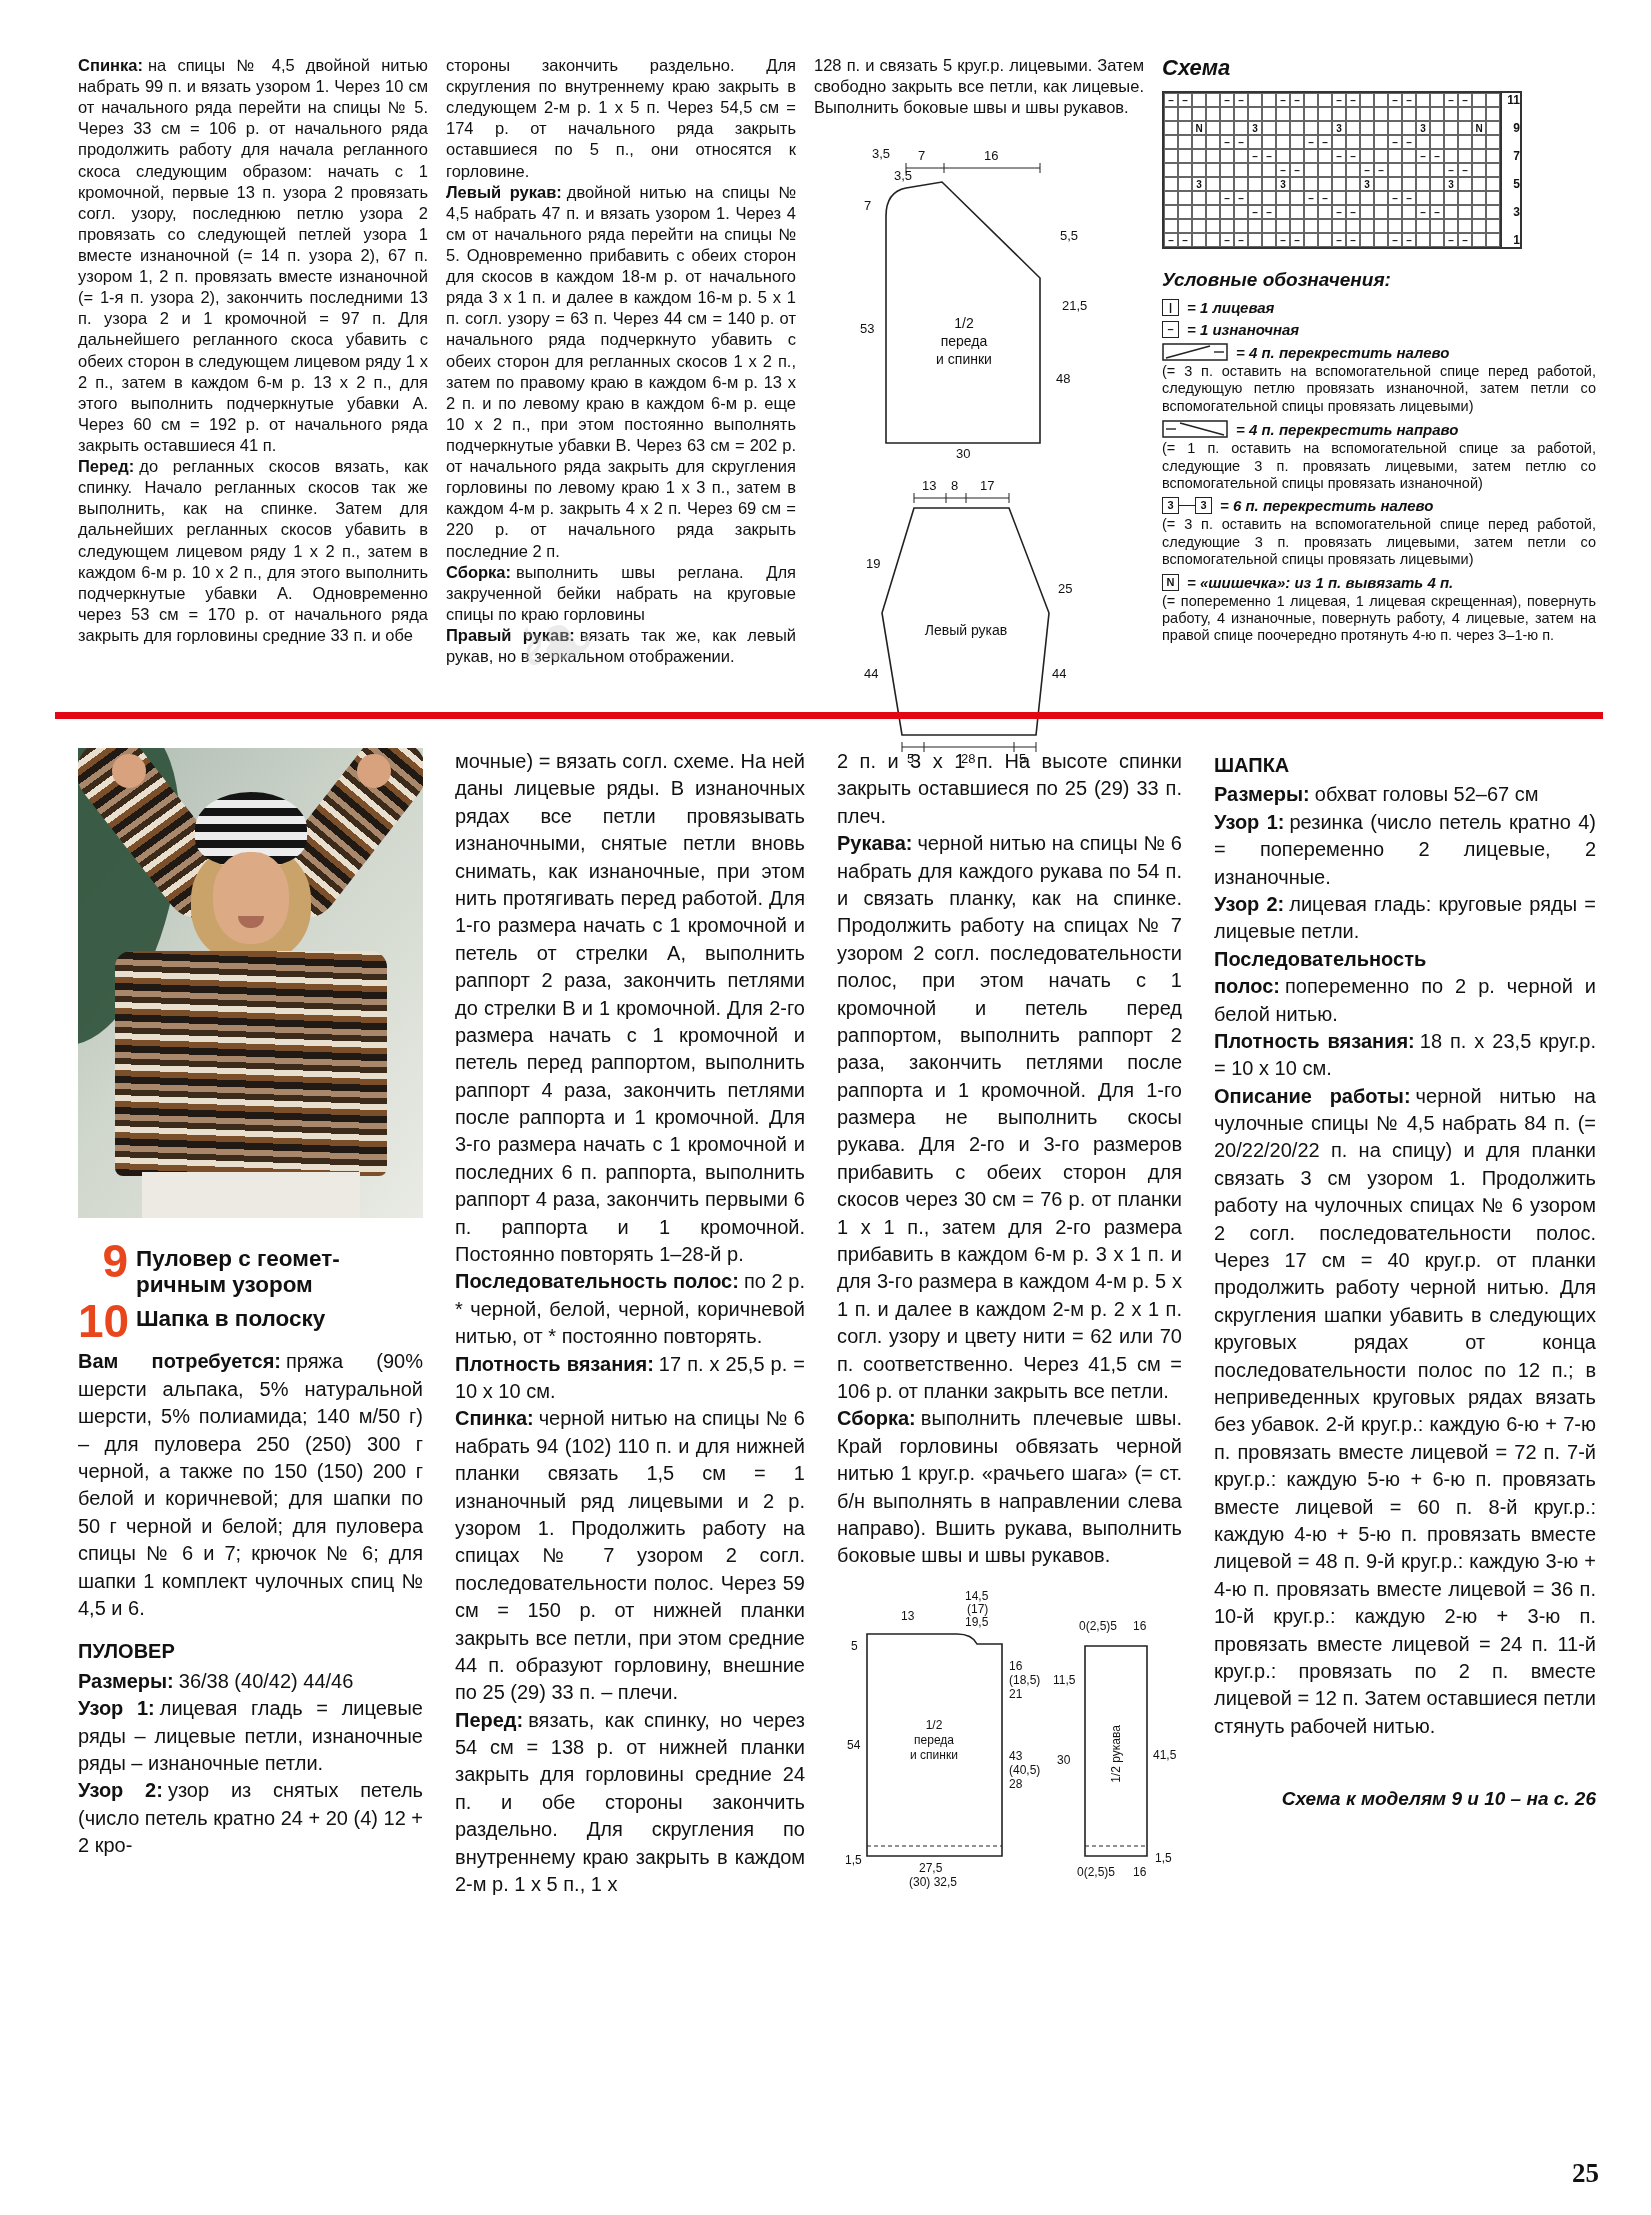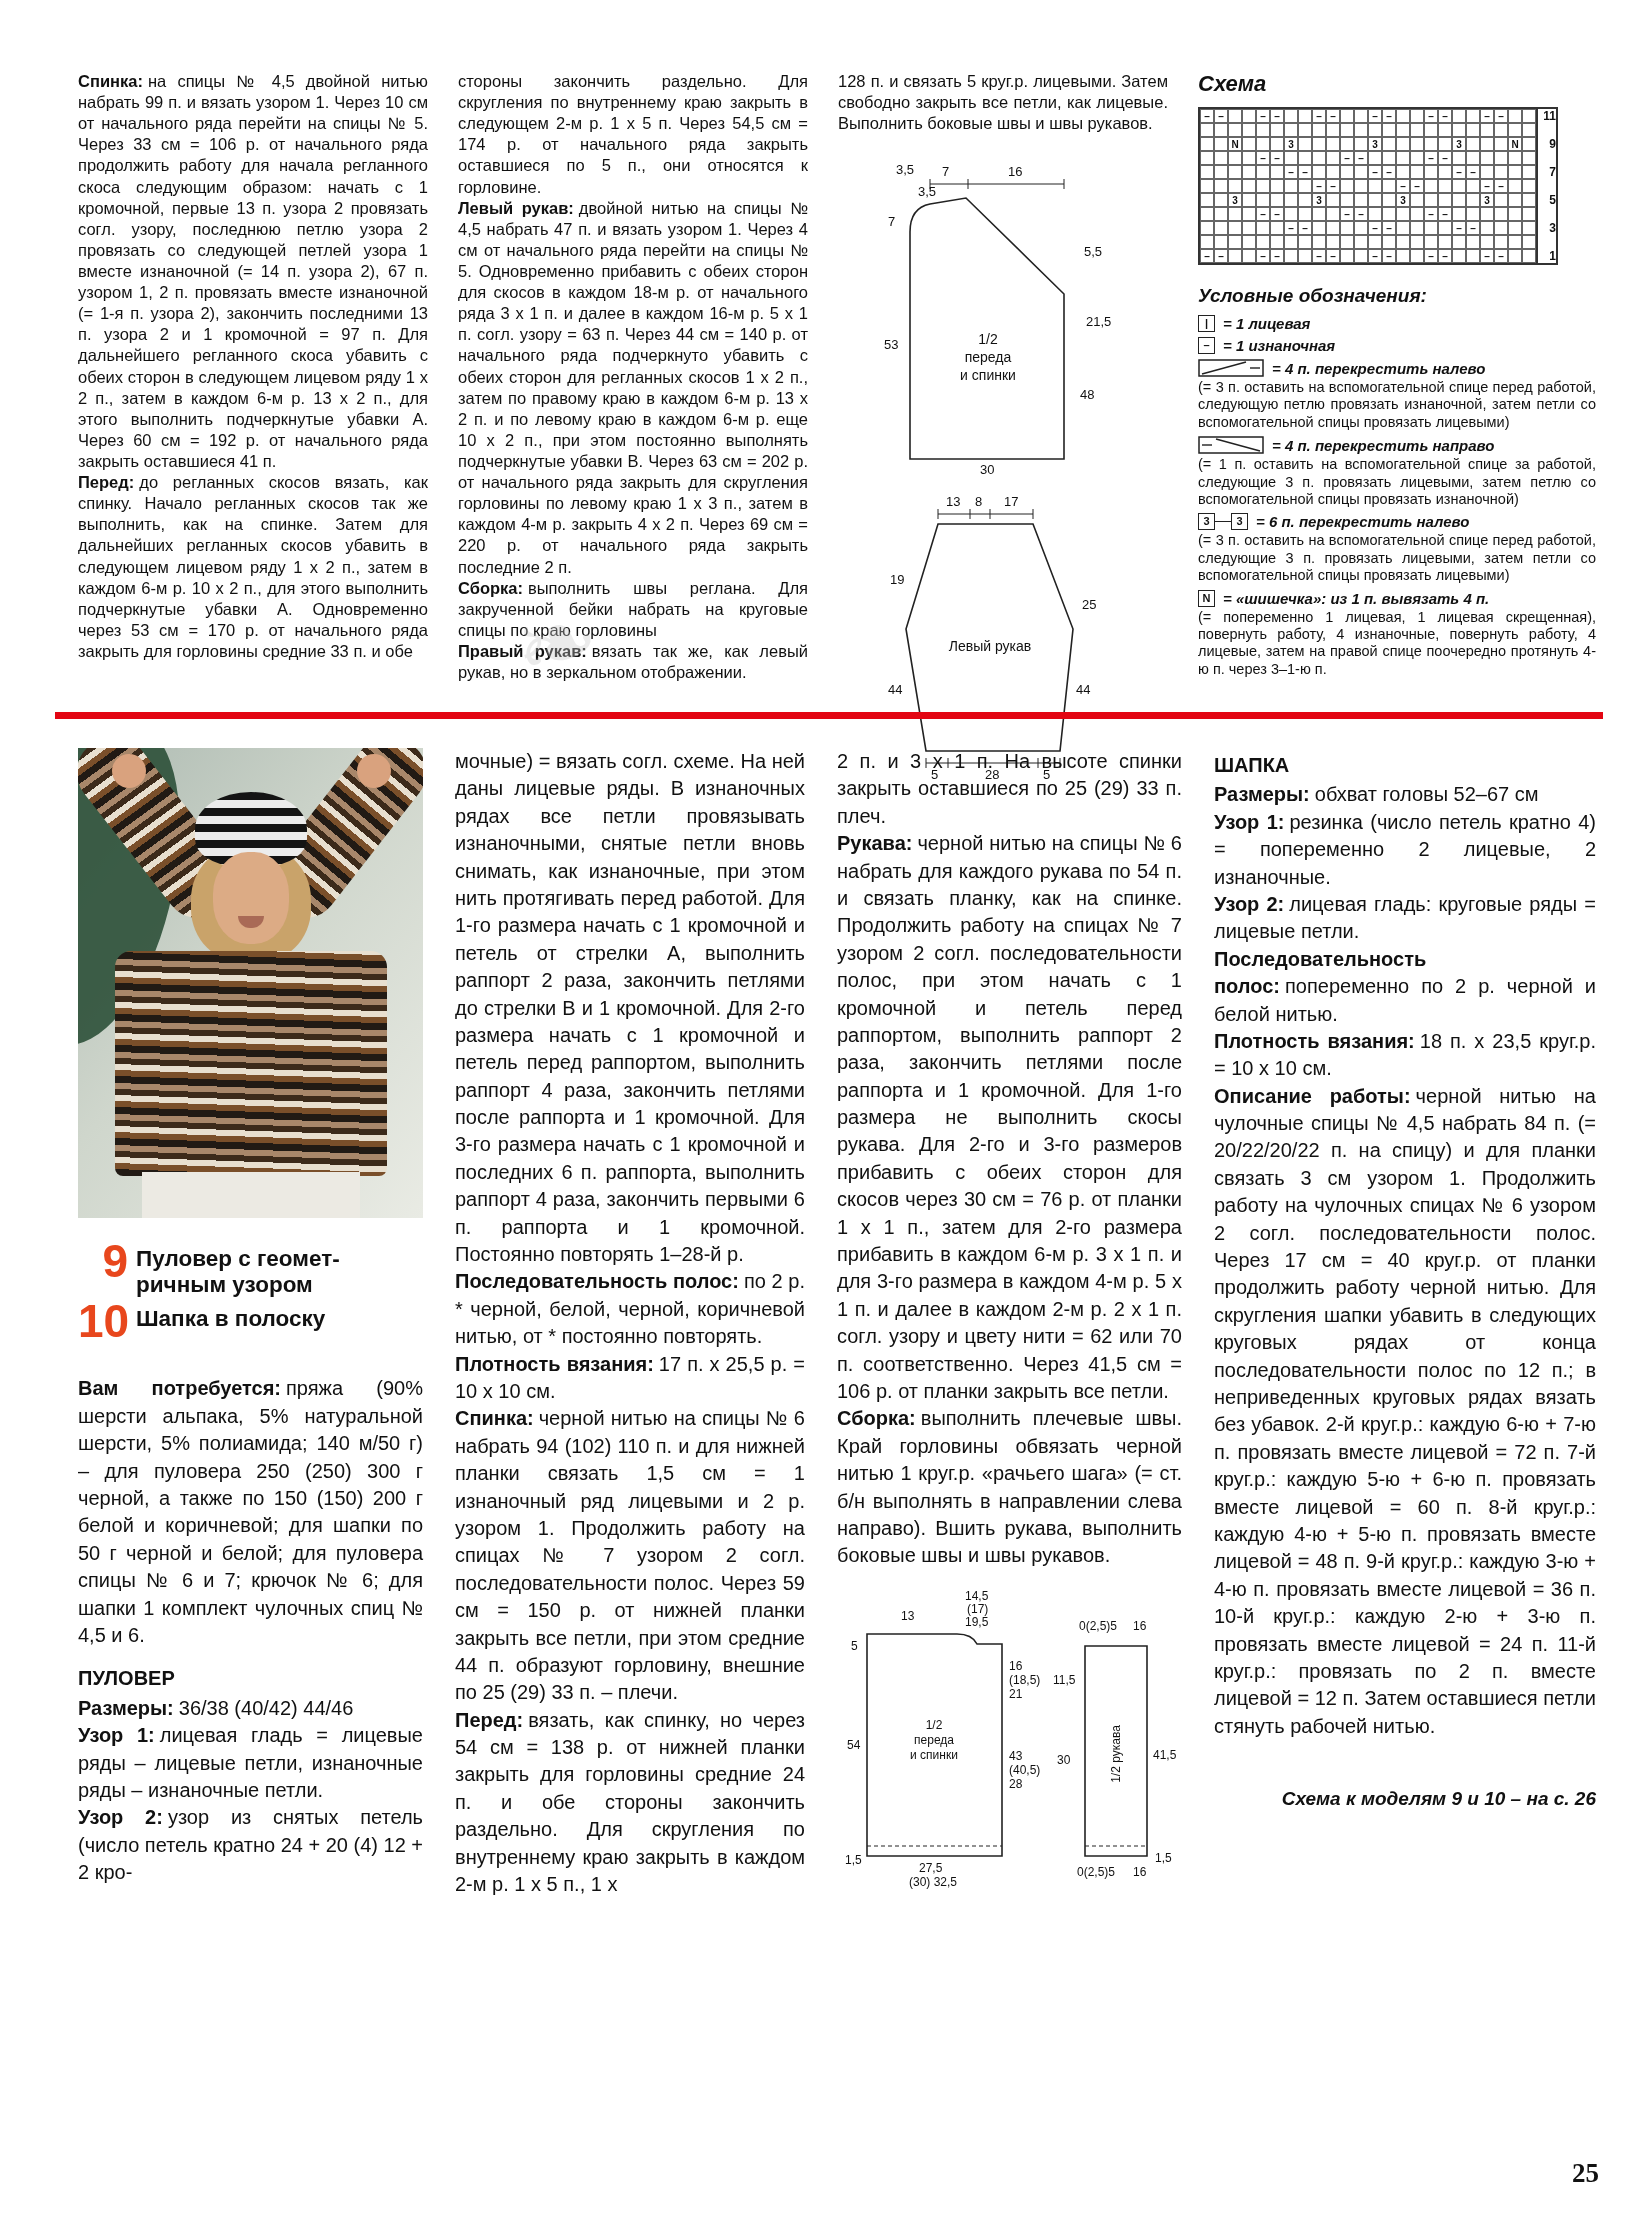--- a/index.html
+++ b/index.html
@@ -1,21 +1,21 @@
 <!DOCTYPE html>
 <html style="--red: #e30613; --num: #e8471d;"><head>
 <meta charset="utf-8">
 <style>
   :root{ --red:#e30613; --num:#e8471d; }
   *{box-sizing:border-box;}
   body{margin:0;background:#9a9a9a;font-family:"Liberation Sans",sans-serif;}
   .page{position:relative;width:1651px;height:2215px;margin:0 auto;background:#fff;overflow:hidden;color:#111;}
 
   
-  .top{position:absolute;top:55px;left:78px;right:55px;display:flex;gap:30px;margin-top:16px;}
+  .top{position:absolute;top:55px;left:78px;right:55px;display:flex;gap:18px;}
   .tc1{width:350px;} .tc2{width:350px;} .tc3{width:330px;} .tc4{flex:1;}
   .toptext{font-size:16.5px;line-height:1.28;text-align:justify;}
   .para{margin:0;}
   .para .lead{font-weight:bold;}
   .para .lead:not(:empty){margin-right:5px;}
 
   
   svg text{font-family:"Liberation Sans",sans-serif;fill:#111;}
   .m{font-size:13px;} .m2{font-size:12px;} .piece-label{font-size:14px;}
   .outline{fill:none;stroke:#222;stroke-width:1.6;}
@@ -59,21 +59,21 @@
   .hat{position:absolute;left:50%;top:44px;transform:translateX(-50%);width:112px;height:74px;border-radius:52% 52% 38% 38%;background:repeating-linear-gradient(180deg,#141414 0 8px,#ececec 8px 16px);}
   .hair{position:absolute;left:50%;top:96px;transform:translateX(-50%);width:120px;height:120px;border-radius:46%;background:#c9a36a;}
   .face{position:absolute;left:50%;top:104px;transform:translateX(-50%);width:76px;height:92px;border-radius:46%;background:#dcab85;}
   .smile{position:absolute;left:50%;top:168px;transform:translateX(-50%);width:26px;height:12px;border-radius:0 0 20px 20px;background:#a96a56;}
   .torso{position:absolute;left:50%;bottom:42px;transform:translateX(-50%);width:272px;height:225px;border-radius:16px 16px 8px 8px;}
   .pants{position:absolute;left:50%;bottom:0;transform:translateX(-50%);width:218px;height:46px;background:#eceae3;}
 
   .model-head{display:flex;align-items:flex-start;margin:0 0 2px 0;}
   .model-num{font-size:46px;line-height:.95;font-weight:bold;color:var(--num);width:58px;text-align:right;padding-right:8px;flex:none;}
   .model-title{font-size:22.5px;line-height:1.15;font-weight:bold;padding-top:6px;}
-  .materials{margin-top:32px;}
+  .materials{margin-top:5px;}
   .subhead{font-size:20px;font-weight:bold;margin:16px 0 2px 0;}
   .footer-note{font-size:19px;font-weight:bold;font-style:italic;text-align:right;margin-top:46px;}
 
   .pagenum{position:absolute;bottom:26px;right:52px;font-family:"Liberation Serif",serif;font-weight:bold;font-size:27px;}
 </style>
 </head>
 <body>
 
 <div class="page">
 

